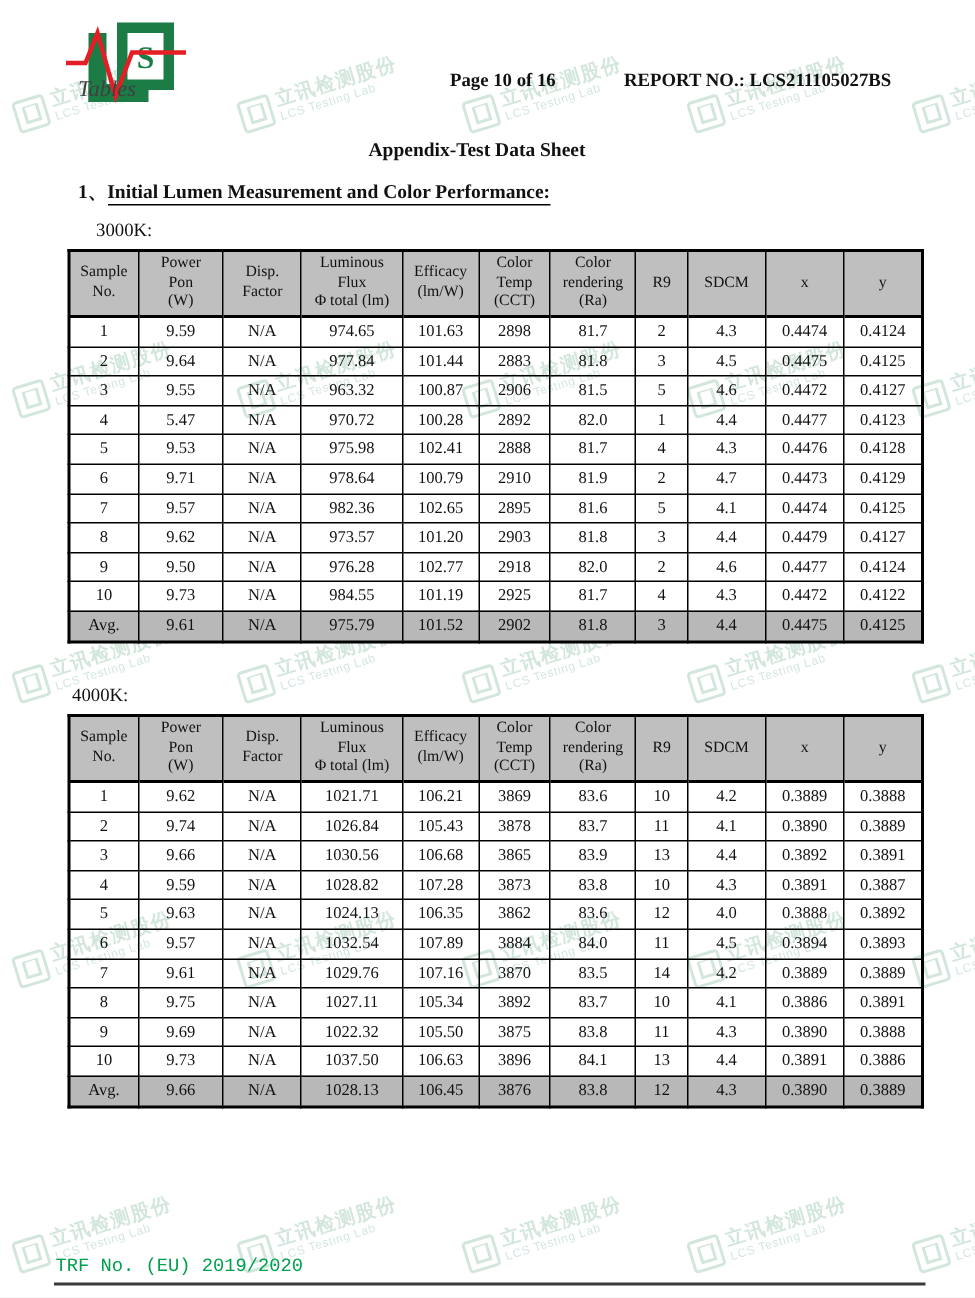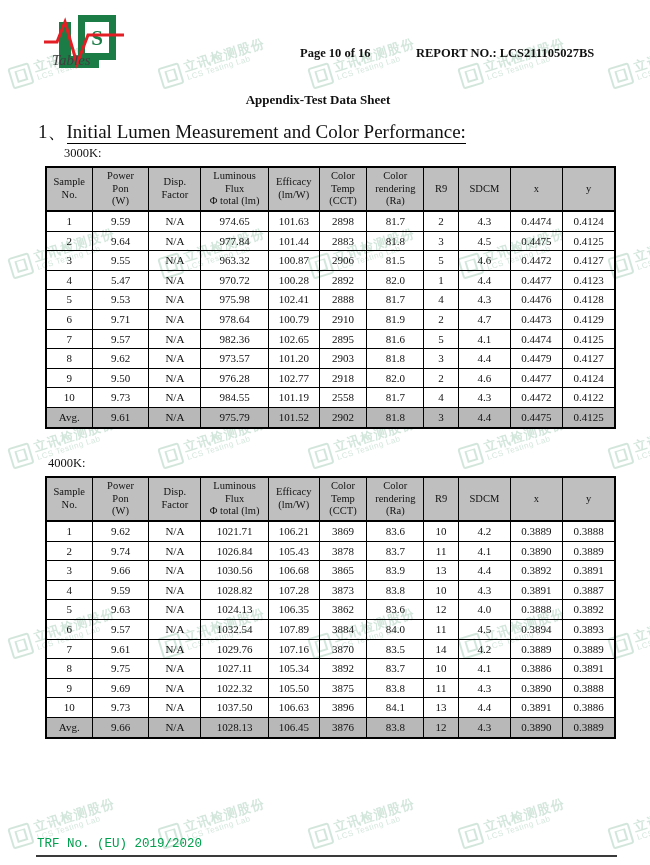--- a/index.html
+++ b/index.html
@@ -35,21 +35,21 @@
   
   .content{position:relative; z-index:1;}
   .abs{position:absolute;}
   
   .logo-box{left:44px; top:14px;}
   .logo-caption{left:52px; top:52px; font-style:italic; font-size:15px; color:#404040;}
   .page-number{left:300px; top:46px; font-size:12.5px; font-weight:bold;}
   .report-no{left:416px; top:46px; font-size:12.5px; font-weight:bold;}
   .doc-title{left:0; top:92px; width:636px; text-align:center;
     font-size:13px; font-weight:bold;}
-  .section-heading{left:38px; top:119px; font-size:19px; font-weight:normal;}
+  .section-heading{left:52px; top:119px; font-size:13px; font-weight:bold;}
   .section-heading .u{border-bottom:1.6px solid #000; padding-bottom:1px;}
   .table-label-1{left:64px; top:146px; font-size:12.5px;}
   .table-label-2{left:48px; top:456px; font-size:12.5px;}
   
   .tbl-wrap-1{left:45px; top:166px;}
   .tbl-wrap-2{left:45px; top:476px;}
   table.data{
     border-collapse:collapse; table-layout:fixed; width:571px;
     border:2px solid #000; background:transparent;
   }
@@ -433,21 +433,21 @@
               <td>4.6</td>
               <td>0.4477</td>
               <td>0.4124</td>
             </tr>
             <tr>
               <td>10</td>
               <td>9.73</td>
               <td>N/A</td>
               <td>984.55</td>
               <td>101.19</td>
-              <td>2558</td>
+              <td>2925</td>
               <td>81.7</td>
               <td>4</td>
               <td>4.3</td>
               <td>0.4472</td>
               <td>0.4122</td>
             </tr>
             <tr class="avg-row">
               <td>Avg.</td>
               <td>9.61</td>
               <td>N/A</td>

